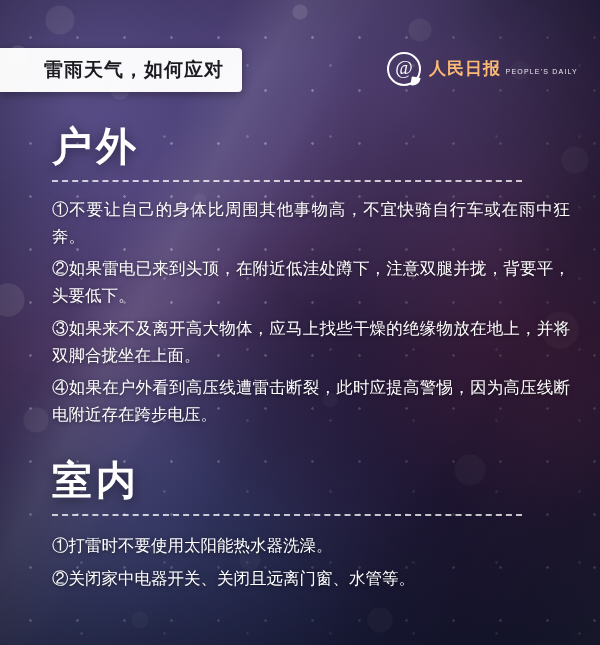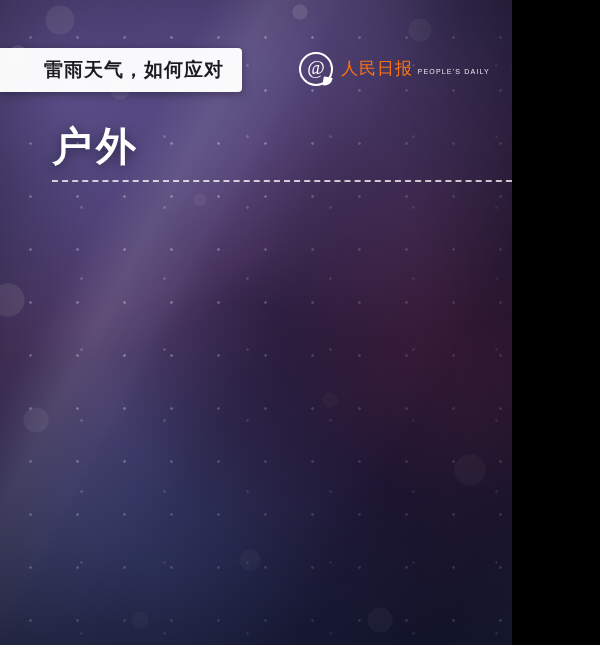--- a/index.html
+++ b/index.html
@@ -5,21 +5,21 @@
   html, body {
     margin: 0;
     padding: 0;
     background: #000;
   }
   body {
     font-family: "Liberation Sans", sans-serif;
   }
   #poster {
     position: relative;
-    width: 512px;
+    width: 600px;
     height: 645px;
     overflow: hidden;
     background: #2a2140;
   }
   
   .bg-base {
     position: absolute;
     inset: 0;
     background:
       radial-gradient(circle at 12% 14%, rgba(120,105,180,0.75) 0%, rgba(60,48,100,0.2) 38%, rgba(0,0,0,0) 60%),
@@ -157,23 +157,23 @@
     width: 9px;
     height: 9px;
     background: #fff;
     border-radius: 1px 1px 8px 1px;
     transform: rotate(10deg);
   }
   .logo-text {
     line-height: 1.05;
   }
   .logo-cn {
-    color: #f97316;
+    color: #fdba74;
     font-size: 17px;
-    font-weight: normal;
+    font-weight: bold;
     letter-spacing: 1px;
     white-space: nowrap;
   }
   .logo-en {
     color: #e9e6f2;
     font-size: 7px;
     letter-spacing: 1.2px;
     white-space: nowrap;
     margin-top: 2px;
   }
@@ -238,17 +238,31 @@
         <span class="logo-text">
           <span class="logo-cn">人民日报</span>
           <span class="logo-en">PEOPLE'S DAILY</span>
         </span>
       </div>
     </div>
 
     <div class="section" id="sec-outdoor">
       <h2 class="section-heading">户外</h2>
       <div class="divider"></div>
+      <ul class="items">
+        <li>①不要让自己的身体比周围其他事物高，不宜快骑自行车或在雨中狂奔。</li>
+        <li>②如果雷电已来到头顶，在附近低洼处蹲下，注意双腿并拢，背要平，头要低下。</li>
+        <li>③如果来不及离开高大物体，应马上找些干燥的绝缘物放在地上，并将双脚合拢坐在上面。</li>
+        <li>④如果在户外看到高压线遭雷击断裂，此时应提高警惕，因为高压线断电附近存在跨步电压。</li>
+      </ul>
     </div>
 
+    <div class="section" id="sec-indoor">
+      <h2 class="section-heading">室内</h2>
+      <div class="divider"></div>
+      <ul class="items">
+        <li>①打雷时不要使用太阳能热水器洗澡。</li>
+        <li>②关闭家中电器开关、关闭且远离门窗、水管等。</li>
+      </ul>
+    </div>
 
   </div>
 </div>
 
 </body></html>

